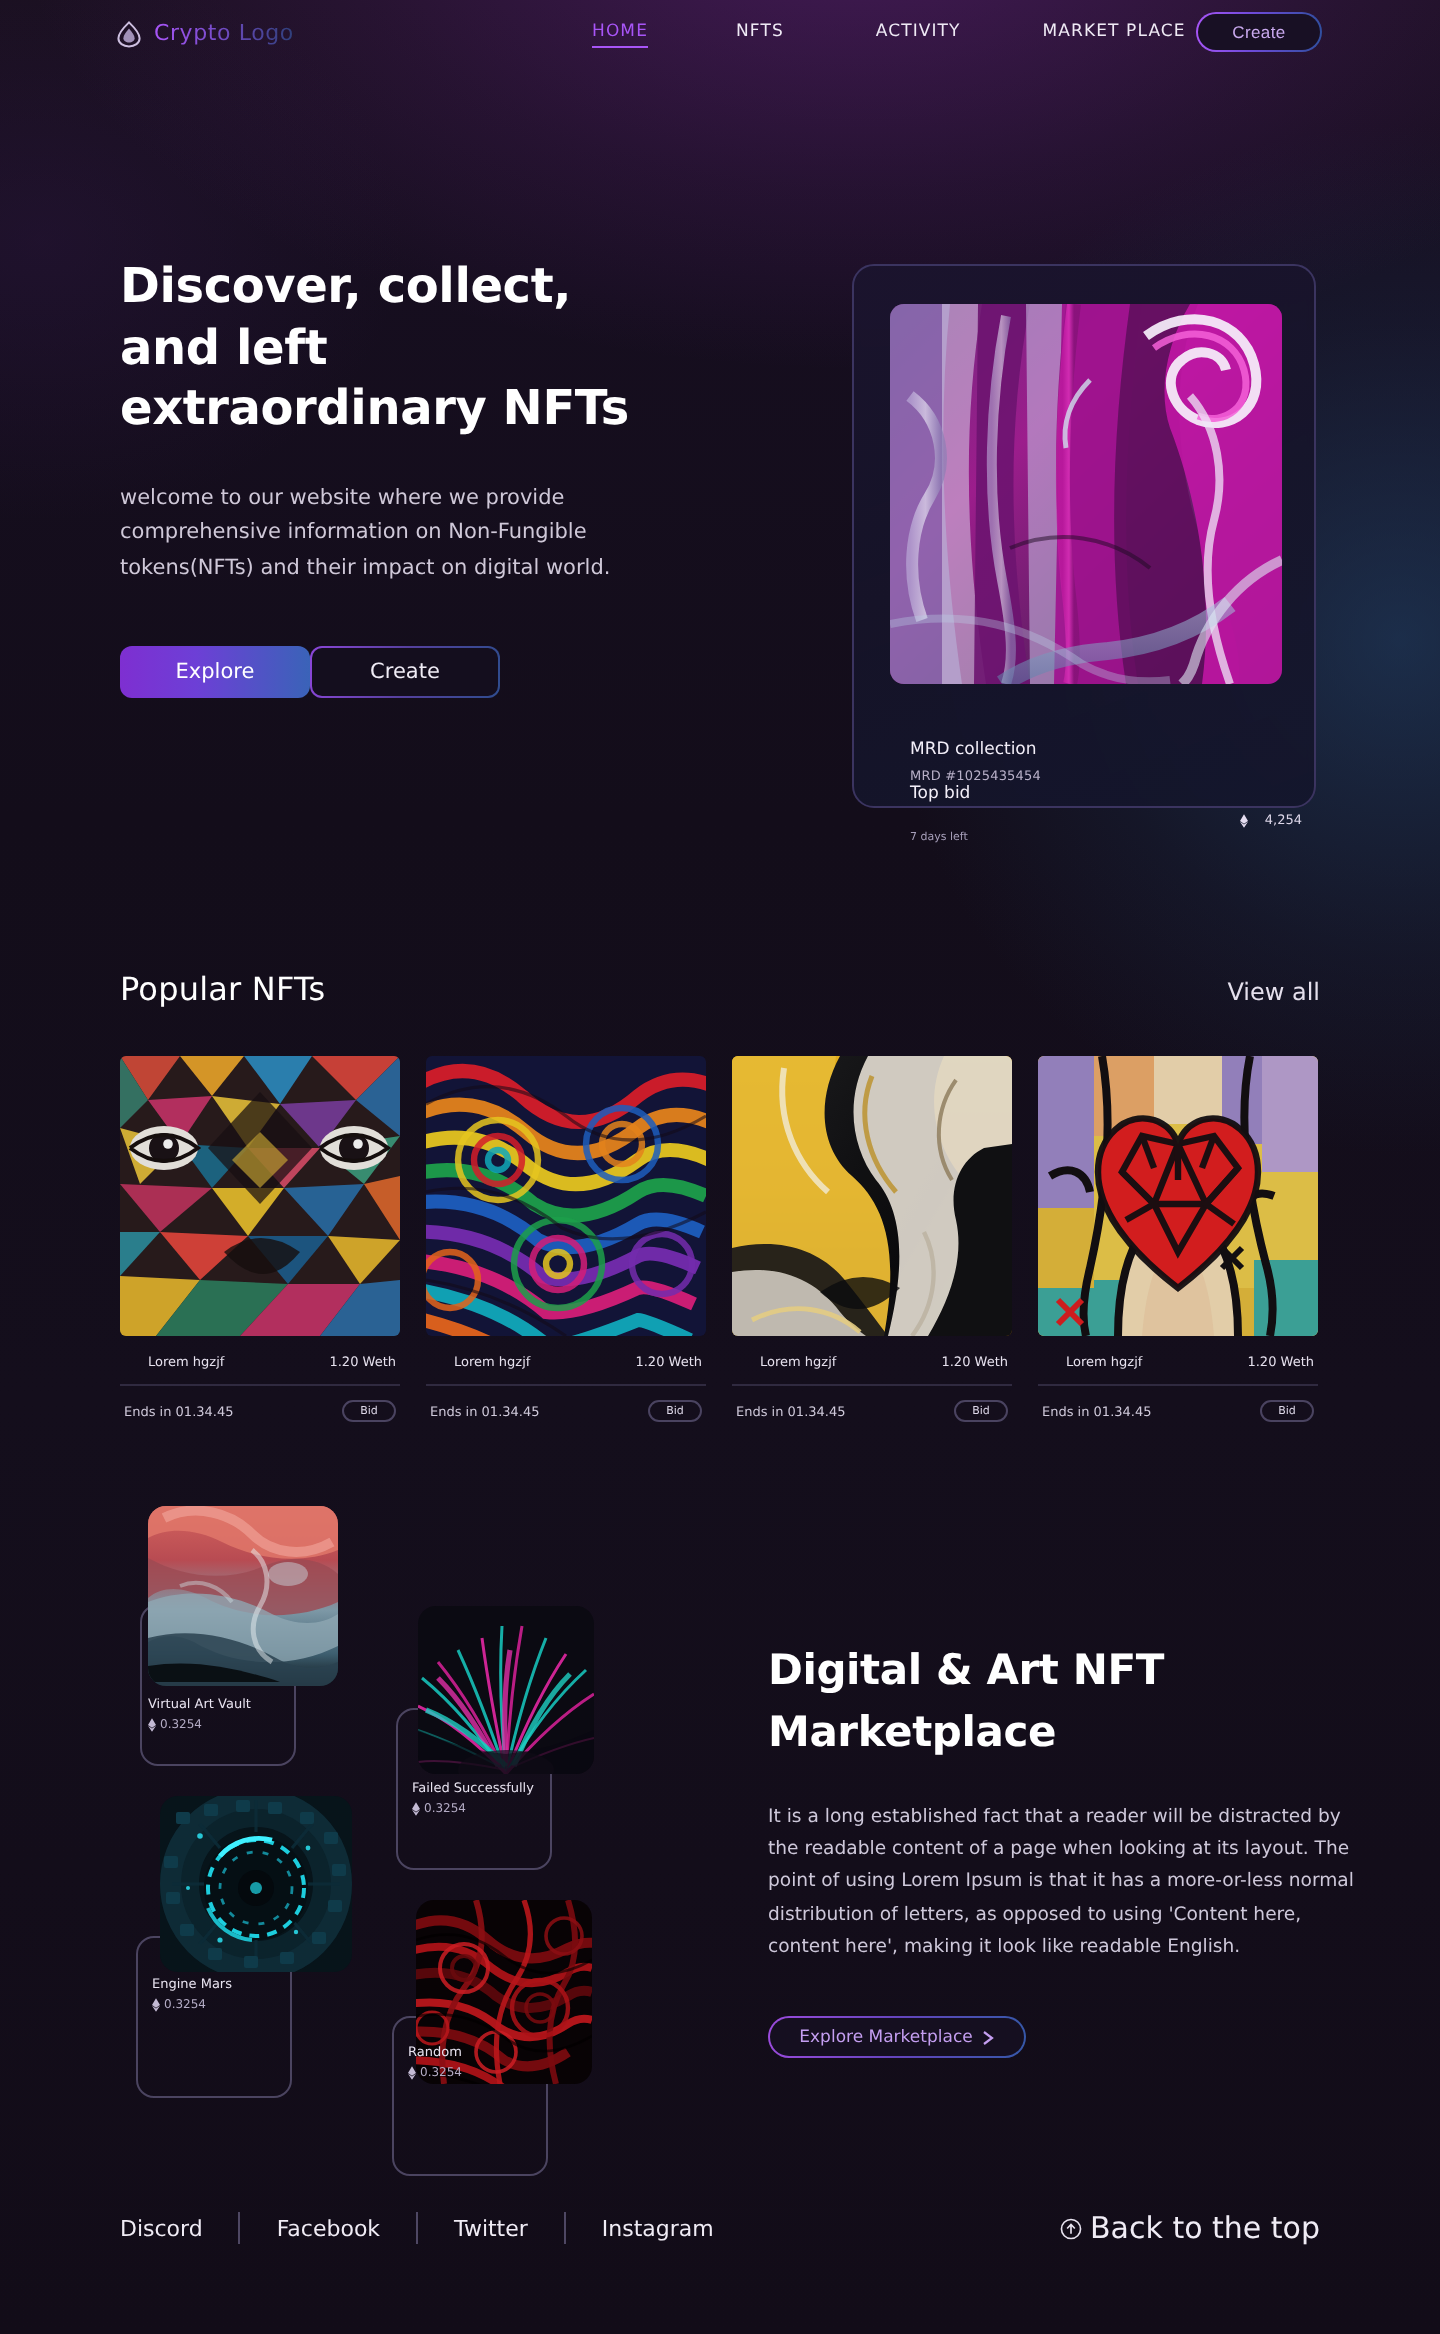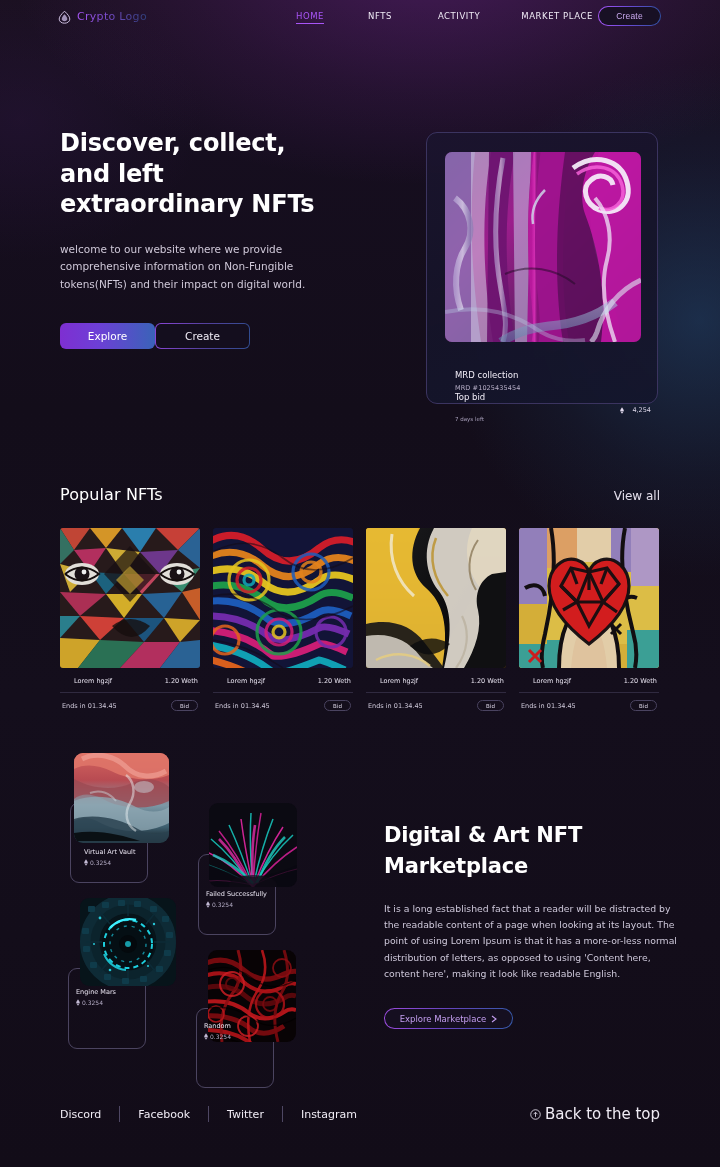--- a/index.html
+++ b/index.html
@@ -474,21 +474,21 @@
         <path d="M8 6 c16 -8 34 -2 44 8 c10 10 26 12 40 4" fill="none" stroke="#f0a096" stroke-width="5" opacity="0.7"></path>
         <path d="M0 26 c18 10 40 12 58 4 c14 -6 28 -4 37 4 v14 c-22 10 -48 8 -66 -2 c-12 -6 -22 -6 -29 0 z" fill="#9c4a52" opacity="0.8"></path>
         <path d="M0 48 c20 -8 44 -4 62 6 c12 6 24 6 33 0 v16 c-24 12 -52 10 -72 -2 c-8 -4 -16 -4 -23 0 z" fill="#8fa8b4" opacity="0.78"></path>
         <path d="M0 66 c22 -6 46 0 64 10 c10 6 22 6 31 2 v12 h-95 z" fill="#2a4250" opacity="0.85"></path>
         <path d="M0 80 c24 -4 48 2 66 8 h-66 z" fill="#0a1014"></path>
         <path d="M52 22 c8 6 10 18 4 28 c-6 10 -4 22 6 28" fill="none" stroke="#e8eef0" stroke-width="2.5" opacity="0.5"></path>
         <path d="M16 40 c10 -4 20 0 26 8" fill="none" stroke="#cfdde2" stroke-width="2" opacity="0.45"></path>
         <ellipse cx="70" cy="34" rx="10" ry="6" fill="#cde0e6" opacity="0.45"></ellipse>
       </svg>
     </div>
-    <div class="g-label" style="left:24px; top:98px;">
+    <div class="g-label" style="left:14px; top:98px;">
       <div class="gl-n">Virtual Art Vault</div>
       <div class="gl-p">
         <span>
           <svg width="4" height="7" viewBox="0 0 6 10">
               <path d="M3 0 L6 5 L3 7 L0 5 Z M3 7.6 L6 5.6 L3 10 L0 5.6 Z" fill="#c3bad4"></path>
             </svg>
         </span>
         <span>0.3254</span>
       </div>
     </div>

